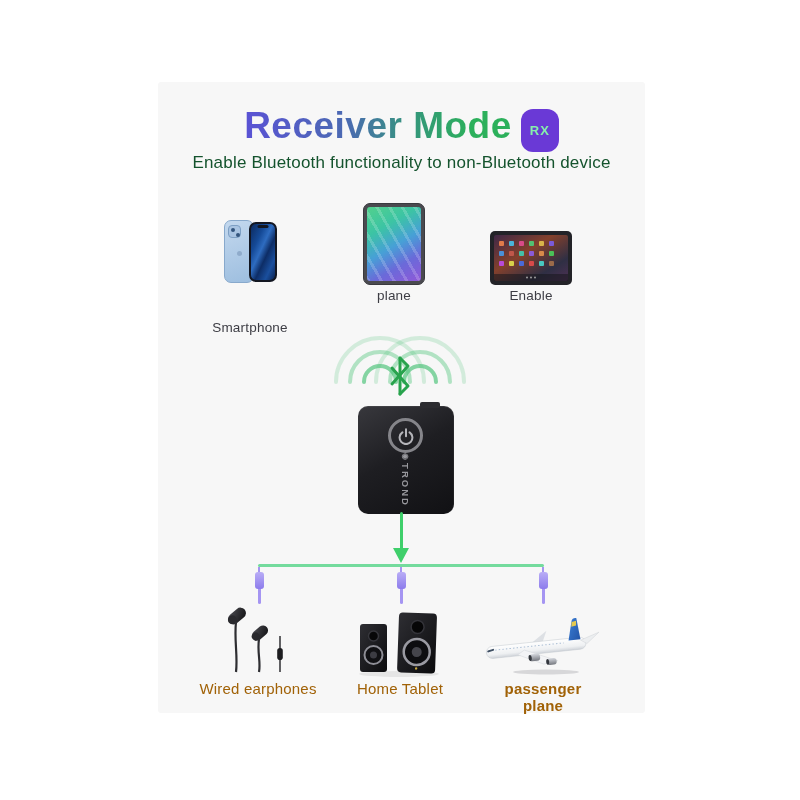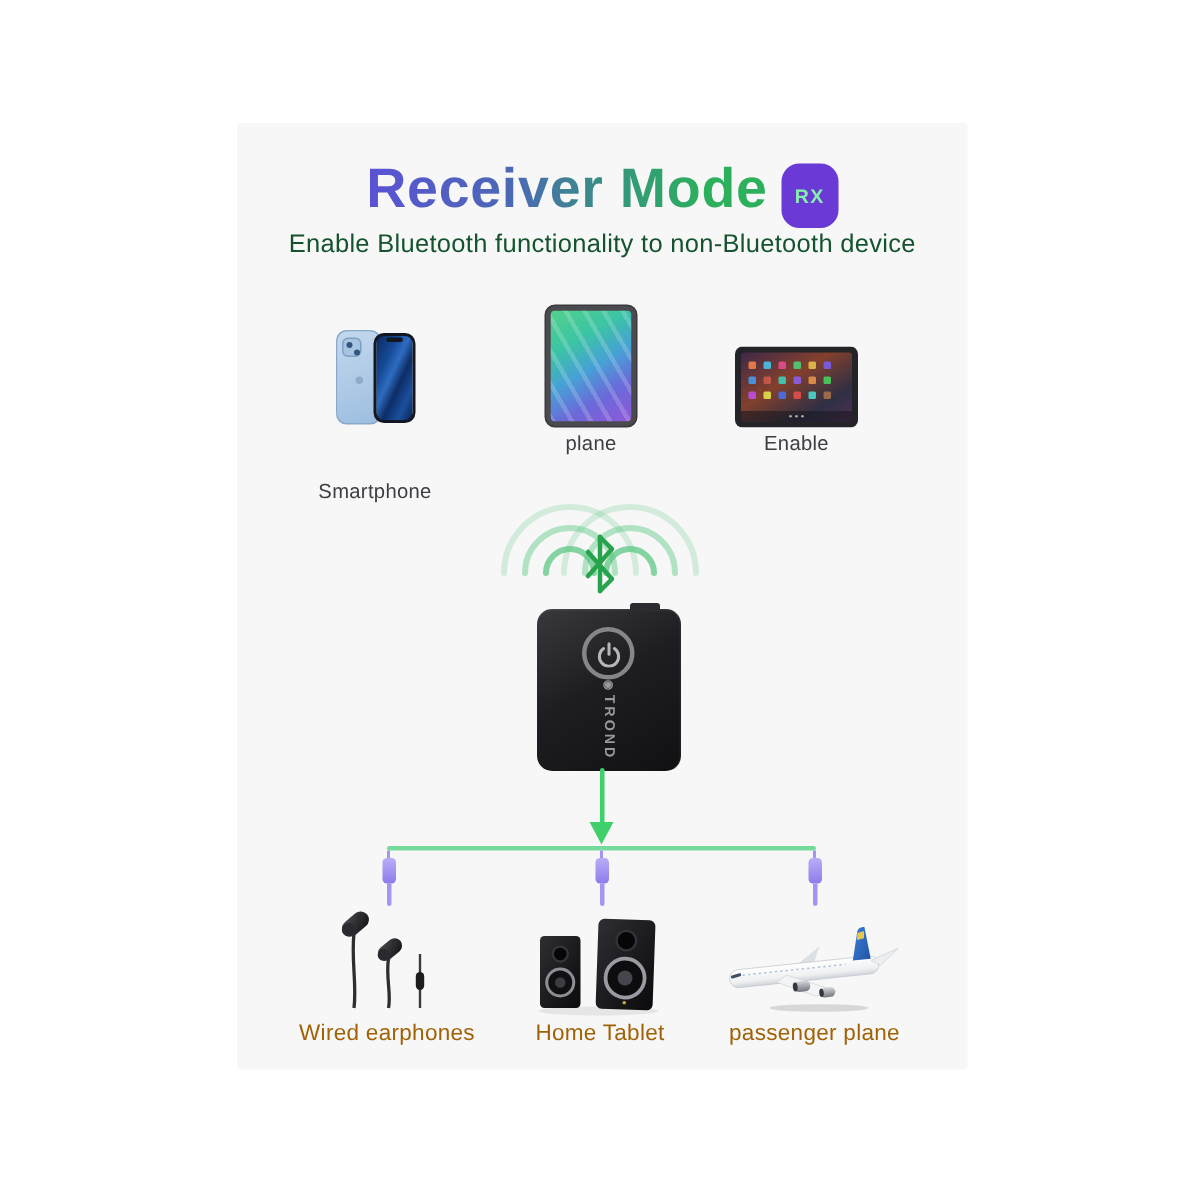--- a/index.html
+++ b/index.html
@@ -264,16 +264,16 @@
         <ellipse cx="45" cy="38.5" rx="1.6" ry="3" fill="#33373d"></ellipse>
         <rect x="61" y="41" width="10" height="6.5" rx="3" fill="url(#eng)"></rect>
         <ellipse cx="62" cy="44.2" rx="1.5" ry="2.8" fill="#33373d"></ellipse>
         <path d="M11 27 L80 27" stroke="#a9bdd4" stroke-width="1" stroke-dasharray="1.4 2.2"></path>
         <path d="M4 27.5 L9 26.5" stroke="#3f4f63" stroke-width="2" stroke-linecap="round"></path>
       </g>
     </svg>
 
     <div class="out-label" style="left:40px; top:598px; width:120px;">Wired earphones</div>
     <div class="out-label" style="left:182px; top:598px; width:120px;">Home Tablet</div>
-    <div class="out-label" style="left:325px; top:598px; width:120px;">passenger plane</div>
+    <div class="out-label" style="left:325px; top:598px; width:120px;font-weight:bold;">passenger plane</div>
 
   </div>
 </div>
 
 </body></html>

